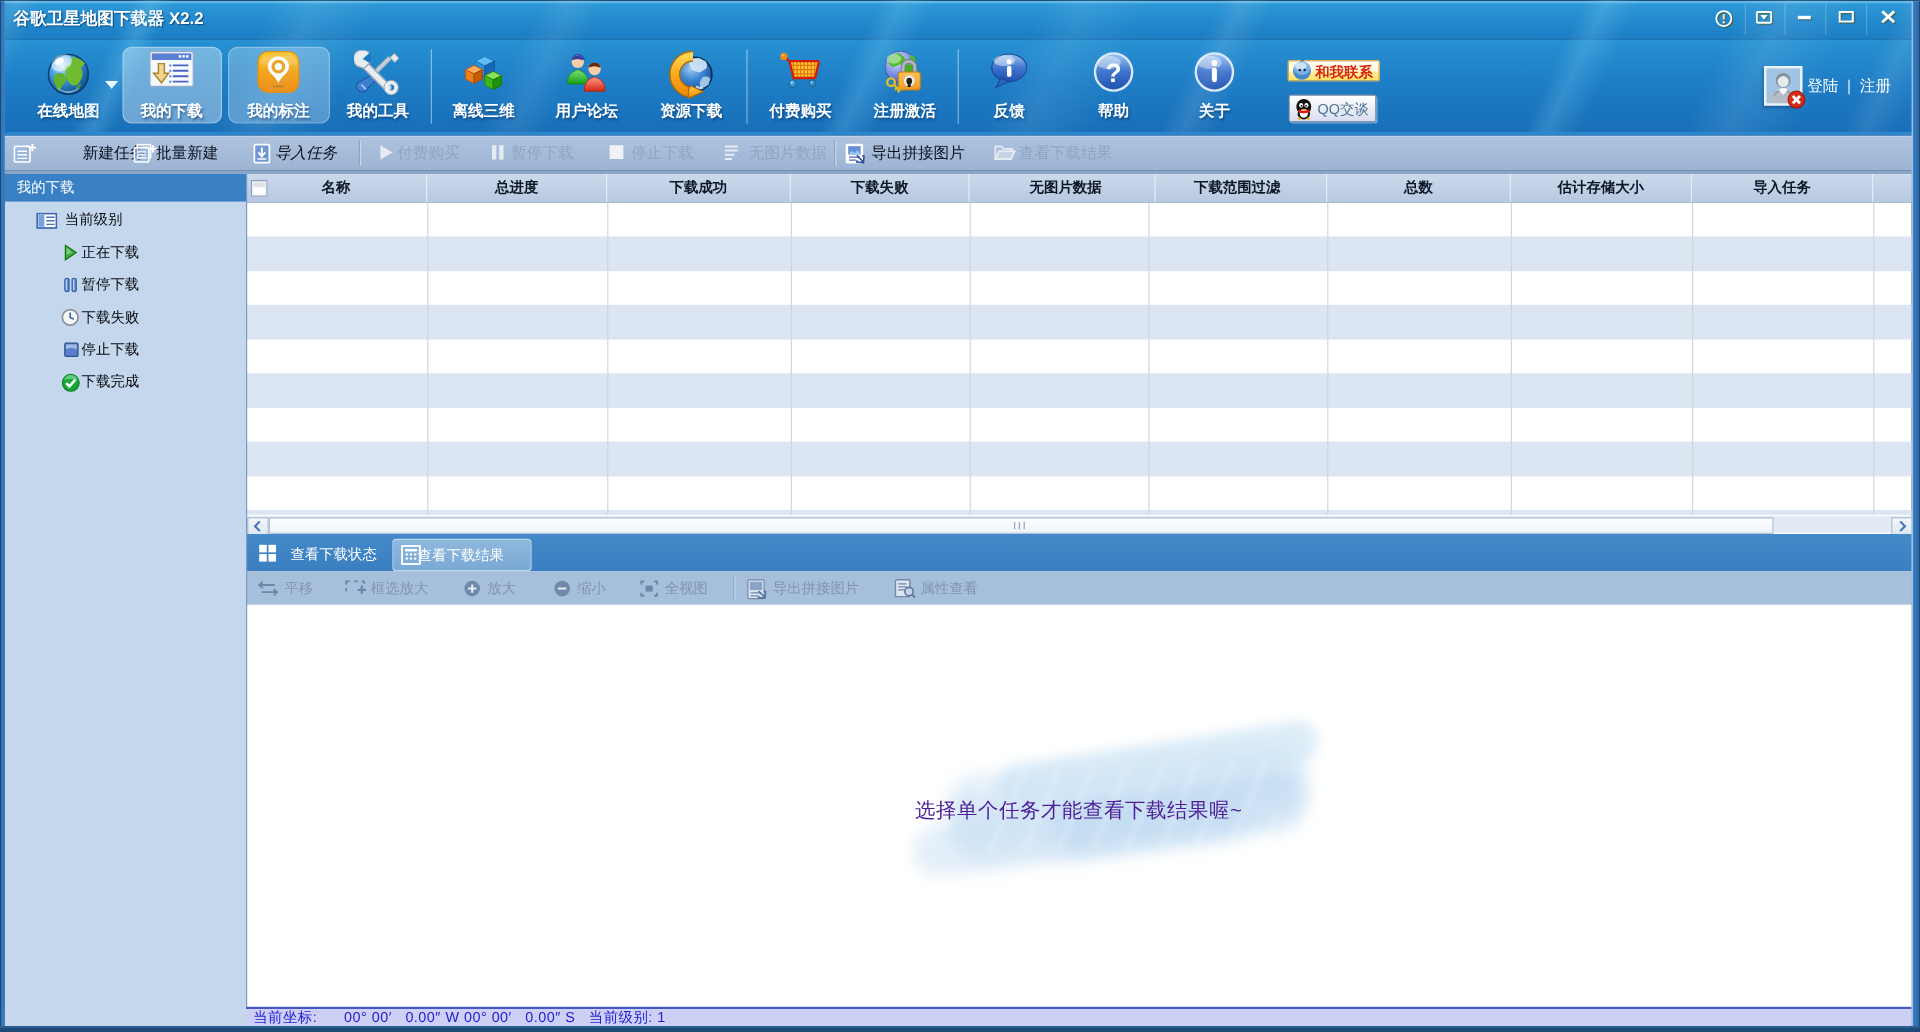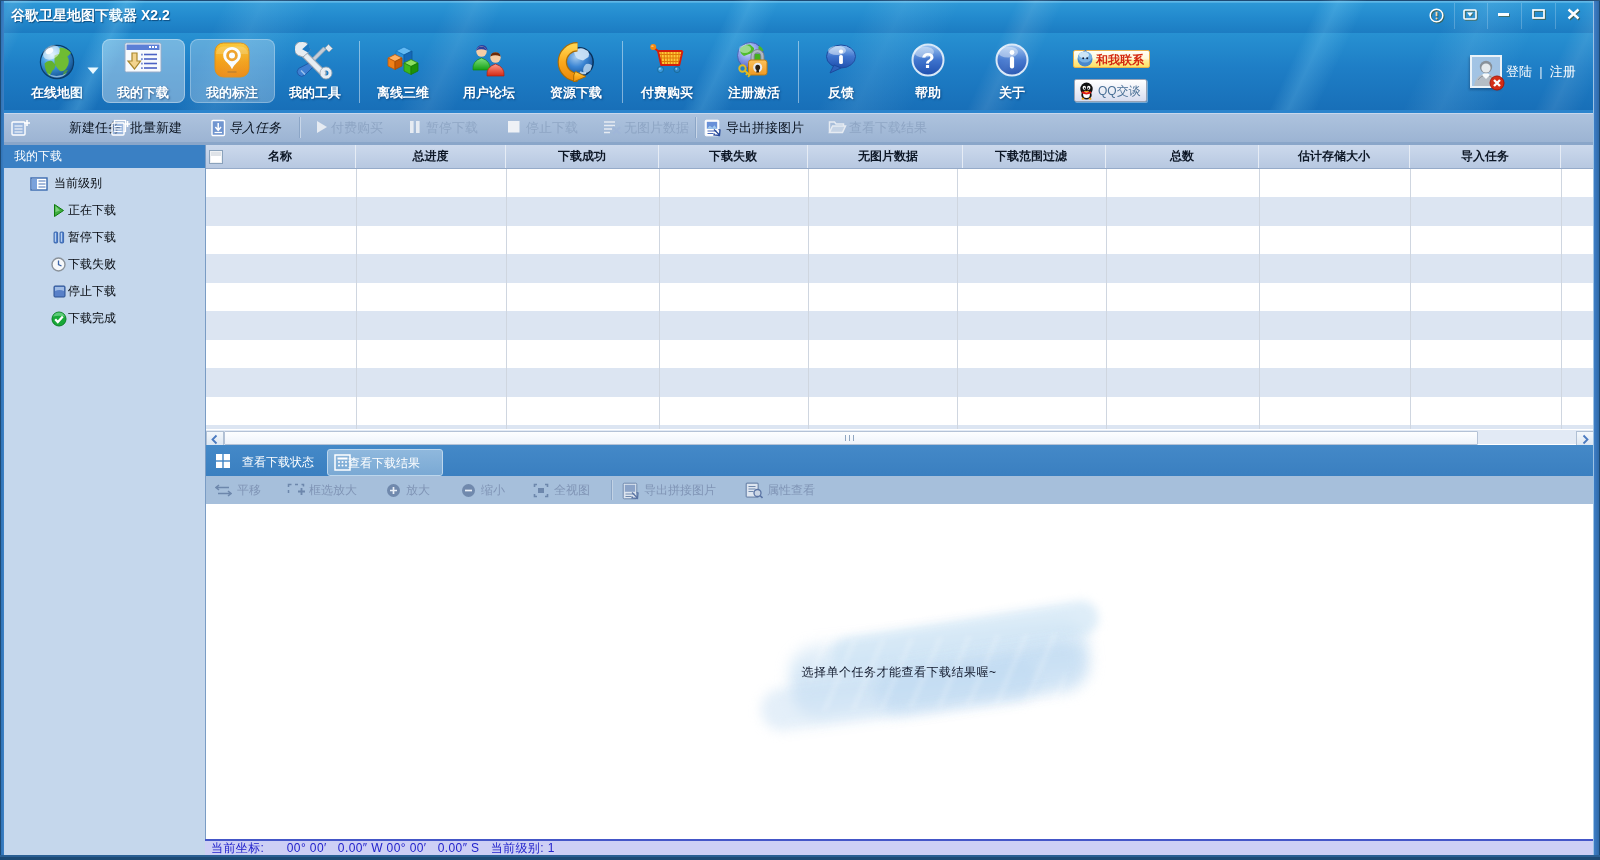--- a/index.html
+++ b/index.html
@@ -623,21 +623,21 @@
           <circle cx="12.5" cy="11" r="3.5" fill="#c8d4e4" stroke="#5a74a4" stroke-width="1.3"></circle>
           <path d="M15 13.5 l2.5 2.5" stroke="#5a74a4" stroke-width="1.6"></path>
         </svg><span style="margin-left:22px;">属性查看</span></div>
 </div>
 <div class="abs" id="pane">
 <div style="position:absolute;left:585px;top:127px;width:300px;height:75px;background:linear-gradient(180deg,rgba(176,209,238,.25),rgba(166,204,236,.5) 45%,rgba(186,215,240,.3));transform:rotate(-6deg);border-radius:28px;filter:blur(7px);"></div>
 <div style="position:absolute;left:625px;top:115px;width:270px;height:35px;background:rgba(205,227,245,.65);transform:rotate(-9deg);border-radius:18px;filter:blur(5px);"></div>
 <div style="position:absolute;left:555px;top:170px;width:280px;height:42px;background:rgba(190,216,240,.42);transform:rotate(-7deg);border-radius:21px;filter:blur(6px);"></div>
 <div style="position:absolute;left:670px;top:150px;width:210px;height:48px;background:rgba(180,210,238,.38);transform:rotate(-9deg);border-radius:24px;filter:blur(7px);"></div>
 <div style="position:absolute;left:605px;top:133px;width:255px;height:70px;background:repeating-linear-gradient(115deg,rgba(255,255,255,0) 0 12px,rgba(255,255,255,.4) 14px 17px,rgba(255,255,255,0) 19px 26px);transform:rotate(-2deg);filter:blur(2px);opacity:.45;"></div>
-<div style="position:absolute;left:0;top:160px;width:1388px;text-align:center;font-size:12px;color:#0f172a;letter-spacing:0.5px;">选择单个任务才能查看下载结果喔~</div>
+<div style="position:absolute;left:0;top:160px;width:1388px;text-align:center;font-size:17px;color:#4c1d95;letter-spacing:0.5px;">选择单个任务才能查看下载结果喔~</div>
 </div>
 <div style="position:absolute;left:0;top:0;width:1px;height:696px;background:#7a9cc4;"></div>
 </div>
 <div class="abs" id="statusline"></div>
 <div class="abs" id="statusbar"><span style="margin-left:6px;letter-spacing:.4px;">当前坐标:&nbsp;&nbsp;&nbsp;&nbsp;&nbsp;&nbsp;00°&nbsp;00′&nbsp;&nbsp;&nbsp;0.00″&nbsp;W&nbsp;00°&nbsp;00′&nbsp;&nbsp;&nbsp;0.00″&nbsp;S&nbsp;&nbsp;&nbsp;当前级别:&nbsp;1</span></div>
 <div class="abs" id="sb2"></div>
 <div class="abs" id="leftborder"></div>
 <div class="abs" id="rightborder"></div>
 <div class="abs" id="bottomborder"></div>
 

